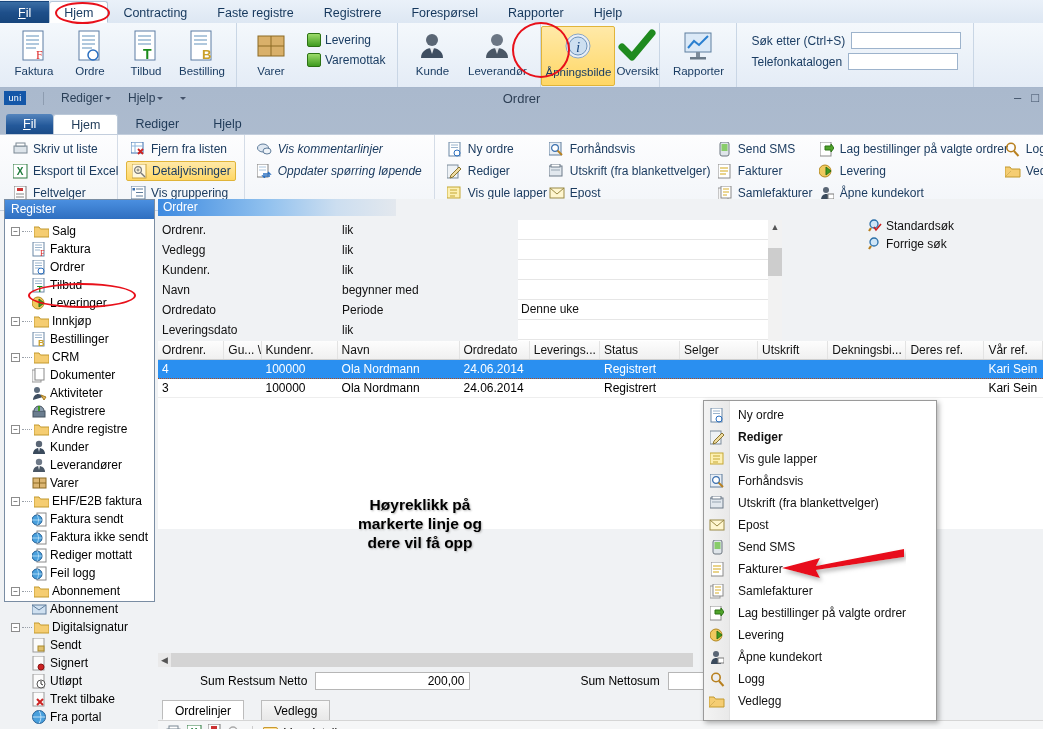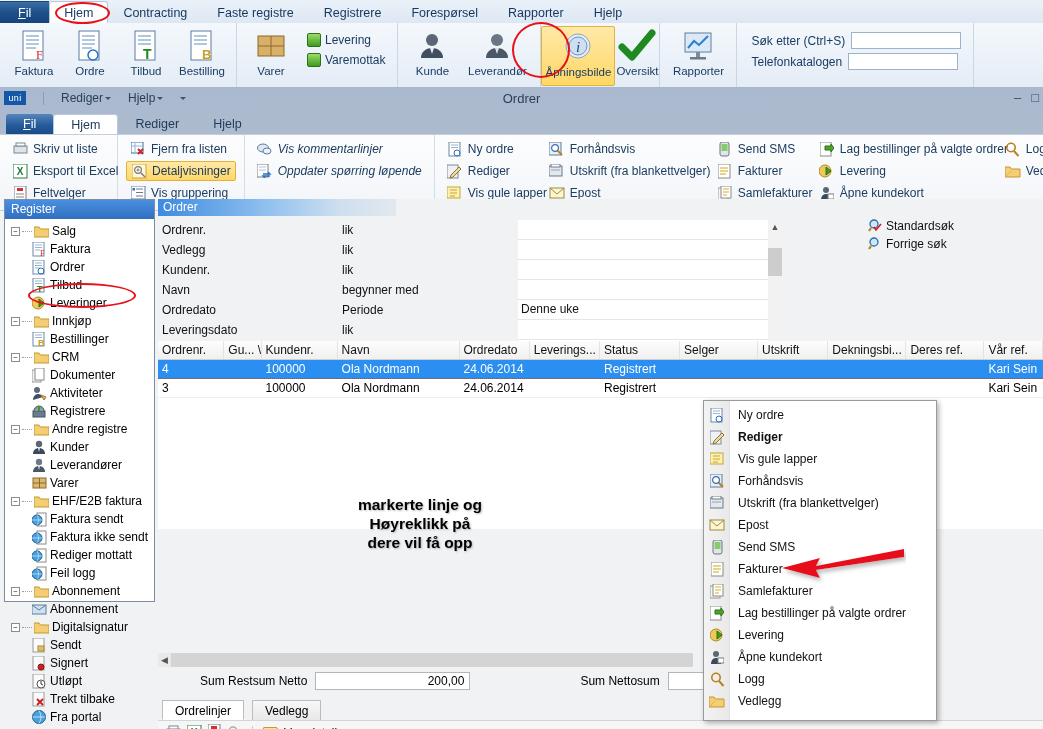--- a/index.html
+++ b/index.html
@@ -169,21 +169,21 @@
   .sumbar { position:absolute; left:158px; top:581px; width:885px; height:24px; background:#f0f2f4;
             display:flex; align-items:center; font-size:12px; }
   .sumbar .lab { margin-left:42px; }
   .sumfield { height:18px; background:#fff; border:1px solid #b6b6b6; margin-left:8px;
               text-align:right; padding:1px 5px 0 0; font-size:12px; }
 
   
   .btabs { position:absolute; left:158px; top:610px; height:22px; display:flex; align-items:flex-end; padding-left:4px;}
   .btab { height:20px; line-height:20px; padding:0 12px; font-size:12px;
           background:linear-gradient(180deg,#f7f7f7 0%,#e8e8e8 100%);
-          border:1px solid #bcbcbc; border-bottom:none; margin-right:8px; }
+          border:1px solid #bcbcbc; border-bottom:none; margin-right:17px; }
   .btab.active { background:#fff; border-bottom:1px solid #fff; }
   .btoolbar { position:absolute; left:158px; top:632px; width:885px; height:25px;
               background:#f5f6f7; border-top:1px solid #d5d5d5;
               display:flex; align-items:center; gap:6px; padding-left:8px; font-size:12px;}
 
   
   .ctx { position:absolute; left:703px; top:400px; width:234px; height:321px;
          background:#fff; border:1px solid #9a9a9a; box-shadow:2px 2px 5px rgba(0,0,0,.3); }
   .ctx .gutter { position:absolute; left:0; top:0; width:26px; height:100%;
                  background:linear-gradient(90deg,#f3f3f3 0%,#e9e9e9 100%); border-right:1px solid #e0e0e0;}
@@ -1143,22 +1143,22 @@
       <span style="width:1px;height:15px;background:#ccc;margin:0 4px;"></span>
       <span class="ic folder-ic"></span>
       <span>Varedetaljer</span>
     </div>
 
   </div>
 
   <div class="ell" style="left:28px;top:283px;width:108px;height:25px;"></div>
 
   <div class="annot">
+    <div>Høyreklikk på</div>
     <div>markerte linje og</div>
-    <div>Høyreklikk på</div>
     <div>dere vil få opp</div>
   </div>
 
   <div class="ctx">
     <div class="gutter"></div>
     <div id="ctx-items" style="position:relative;padding-top:3px">
         <div class="ctx-item">
           <span class="ci" style="width: 16px; height: 16px; flex: 0 0 16px; margin-right: 13px; display: inline-flex; align-items: center; justify-content: center;">
             <svg width="14" height="15">
               <rect x="1" y="0" width="11" height="14" fill="#fff" stroke="#6b87a5"></rect>

